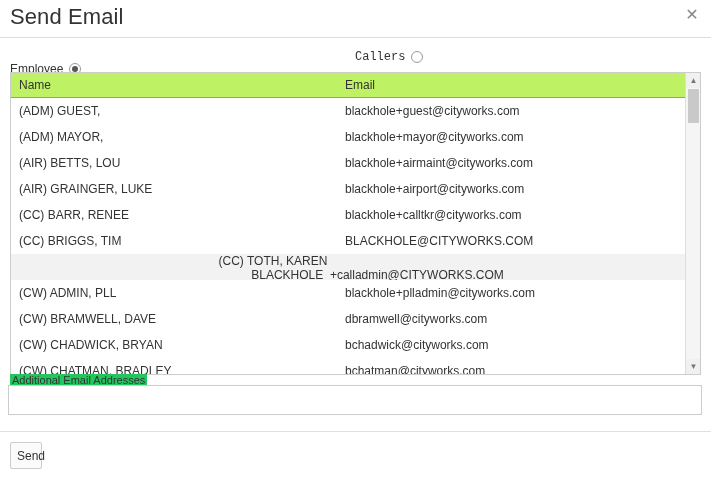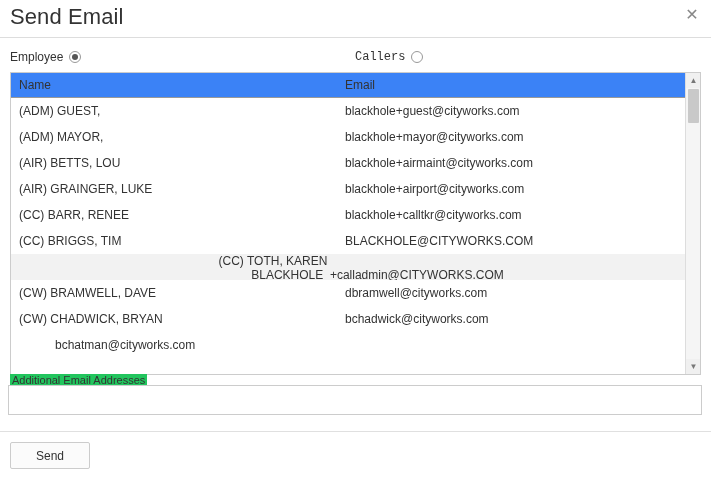--- a/index.html
+++ b/index.html
@@ -59,21 +59,21 @@
     margin-top: 12px;
   }
   .radio-group {
     position: absolute;
     display: flex;
     align-items: center;
     gap: 6px;
     font-size: 12px;
     color: #333333;
   }
-  .radio-group.employee { left: 10px; top: 0; }
+  .radio-group.employee { left: 10px; top: 12px; }
   .radio-group.callers { left: 355px; top: 0; font-family: Liberation Mono, monospace; }
   .radio-label {
     color: #333333;
     font-size: 12px;
   }
   .radio {
     width: 12px;
     height: 12px;
     border-radius: 50%;
     border: 1px solid #999999;
@@ -102,21 +102,21 @@
     border: 1px solid #cccccc;
     box-sizing: border-box;
     background: #ffffff;
     overflow: hidden;
   }
   .grid-header {
     display: flex;
     height: 25px;
     border-bottom: 1px solid #999999;
     box-sizing: border-box;
-    background: #3b82f6;
+    background: #bef264;
   }
   .grid-header .th {
     font-size: 12px;
     color: #333333;
     padding: 5px 0 0 8px;
     box-sizing: border-box;
     cursor: pointer;
   }
   .col-name { width: 290px; }
   .col-email { flex: 1; margin-left: 36px; }
@@ -204,21 +204,21 @@
     left: 0;
     top: 431px;
     width: 711px;
     height: 1px;
     background: #e0e0e0;
   }
   .send-btn {
     position: absolute;
     left: 10px;
     top: 442px;
-    width: 80px;
+    width: 32px;
     height: 27px;
     background: #fbfbfb;
     border: 1px solid #cccccc;
     border-radius: 2px;
     font-family: "Liberation Sans", sans-serif;
     font-size: 12px;
     color: #333333;
     cursor: pointer;
   }
 </style>
@@ -271,28 +271,33 @@
         </div>
         <div class="grid-row">
           <div class="td col-name">(CC) BRIGGS, TIM</div>
           <div class="td col-email">BLACKHOLE@CITYWORKS.COM</div>
         </div>
         <div class="grid-row selected">
           <div class="td col-name">(CC) TOTH, KAREN</div>
           <div class="td col-email">BLACKHOLE_+calladmin@CITYWORKS.COM</div>
         </div>
         <div class="grid-row">
+          <div class="td col-name">(CW) ADMIN, PLL</div>
+          <div class="td col-email">blackhole+plladmin@cityworks.com</div>
+        </div>
+        <div class="grid-row">
           <div class="td col-name">(CW) BRAMWELL, DAVE</div>
           <div class="td col-email">dbramwell@cityworks.com</div>
         </div>
         <div class="grid-row">
           <div class="td col-name">(CW) CHADWICK, BRYAN</div>
           <div class="td col-email">bchadwick@cityworks.com</div>
         </div>
         <div class="grid-row">
+          <div class="td col-name">(CW) CHATMAN, BRADLEY</div>
           <div class="td col-email">bchatman@cityworks.com</div>
         </div>
       </div>
     <div class="scrollbar">
       <div class="scroll-arrow up">▲</div>
       <div class="scroll-thumb"></div>
       <div class="scroll-arrow down">▼</div>
     </div>
   </div>
 

